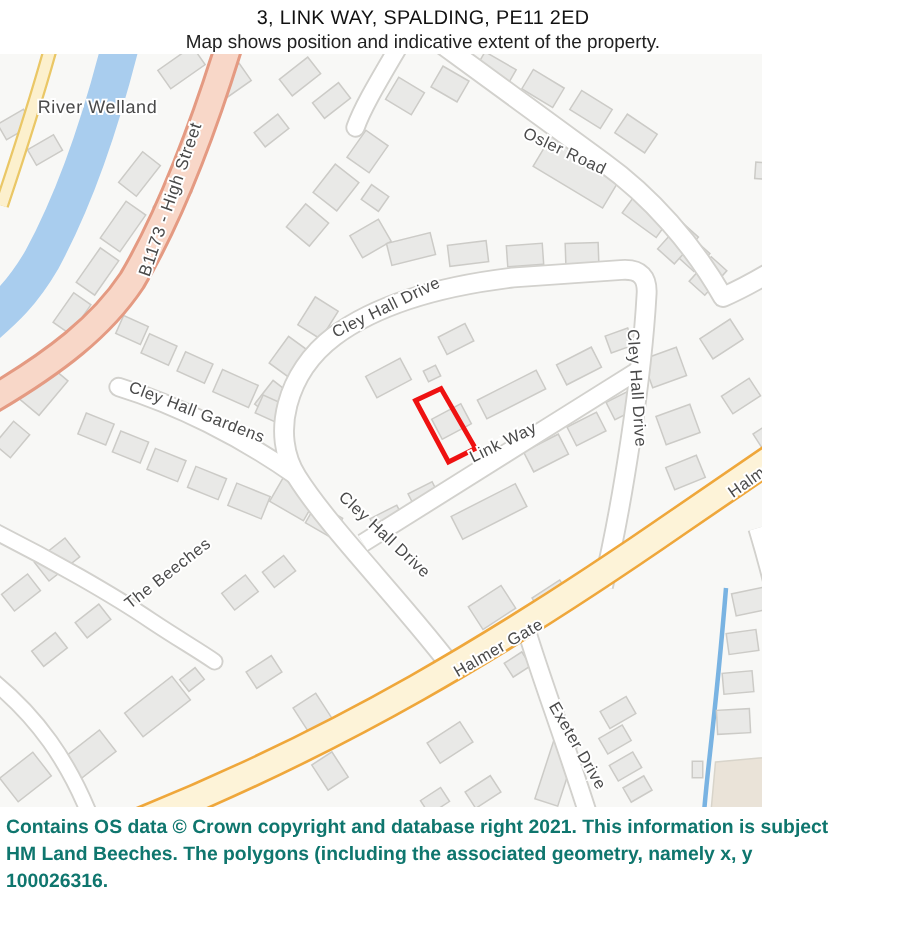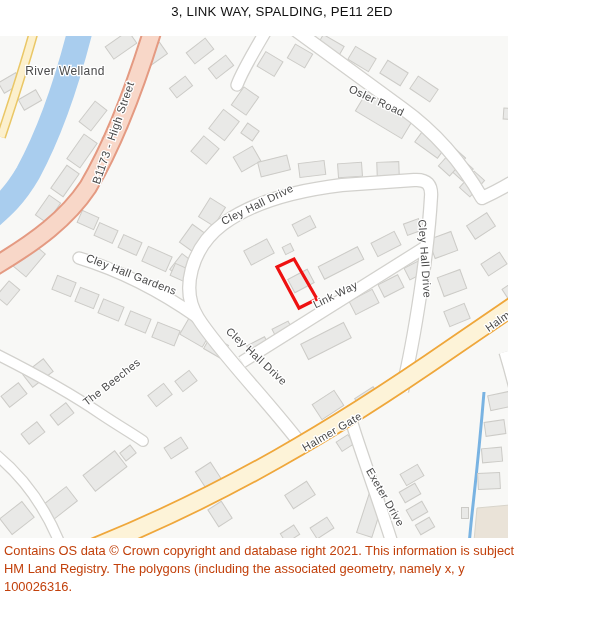--- a/index.html
+++ b/index.html
@@ -6,21 +6,21 @@
   body{width:600px;height:625px;position:relative;overflow:hidden;
        font-family:"Liberation Sans",sans-serif;}
   .header{position:absolute;top:0;left:0;width:564px;height:36px;background:#ffffff;
           text-align:center;z-index:3;}
   .header .title{font-size:13.2px;color:#111;padding-top:4px;letter-spacing:.2px;}
   .header .subtitle{font-size:12.6px;color:#222;padding-top:2px;}
   .map{position:absolute;top:36px;left:0;width:508px;height:502px;background:var(--bg);
        overflow:hidden;z-index:1;text-align:center;}
   .footer{position:absolute;top:538px;left:0;width:600px;height:87px;background:#ffffff;
           z-index:3;padding-top:4px;}
-  .footer div{font-size:12.9px;line-height:18px;color:#c2410c;padding-left:4px;white-space:nowrap;}
+  .footer div{font-size:12.9px;line-height:18px;color:#0f766e;padding-left:4px;white-space:nowrap;font-weight:bold;}
   svg{display:block;}
   .water{fill:none;stroke:var(--river);}
   .stream{fill:none;stroke:var(--stream);}
   .rc{fill:none;stroke:var(--casing);stroke-linecap:butt;stroke-linejoin:round;}
   .rf{fill:none;stroke:#ffffff;stroke-linecap:butt;stroke-linejoin:round;}
   .rnd{stroke-linecap:round;}
   .a-c{fill:none;stroke:var(--aroadc);}
   .a-f{fill:none;stroke:var(--aroadf);}
   .y-c{fill:none;stroke:var(--yroadc);}
   .y-f{fill:none;stroke:var(--yroadf);}
@@ -32,20 +32,21 @@
   .street{font-family:"Liberation Sans",sans-serif;fill:var(--label);
           stroke:#ffffff;stroke-width:2.6px;paint-order:stroke;letter-spacing:.4px;
           text-anchor:middle;}
   #property-outline{fill:none;stroke-width:3.2;stroke:var(--red);}
 </style>
 </head>
 <body>
 
 <div class="header">
   <div class="title">3, LINK WAY, SPALDING, PE11 2ED</div>
+  <div class="subtitle">Map shows position and indicative extent of the property.</div>
 </div>
 
 <div class="map">
 <svg id="map-svg" viewBox="0 35 600 503" width="600" height="503">
 
   <polygon class="green" points="552,499 601,487 601,540 552,540"></polygon>
   <polygon class="tan" points="477,507 543,501 546,540 474,540"></polygon>
 
   <path class="water" stroke-width="25" d="M 80,30 C 66,85 48,135 28,172 C 14,196 2,206 -14,220"></path>
   <path class="stream" stroke-width="3" d="M 484,391 C 481,428 477,468 473,504 C 471,522 470,532 469,545"></path>
@@ -221,15 +222,15 @@
         <text class="street" transform="translate(516 312) rotate(-35)" font-size="11">Halmer Gate</text>
         <text class="street" transform="translate(114 384) rotate(-38)" font-size="11">The Beeches</text>
         <text class="street" transform="translate(382 498) rotate(60)" font-size="11">Exeter Drive</text>
         <text class="street" transform="translate(529 418) rotate(84)" font-size="11">Halmer Gardens</text>
       </g>
 </svg>
 </div>
 
 <div class="footer" id="footer">
     <div>Contains OS data © Crown copyright and database right 2021. This information is subject</div>
-    <div>HM Land Registry. The polygons (including the associated geometry, namely x, y</div>
+    <div>HM Land Beeches. The polygons (including the associated geometry, namely x, y</div>
     <div>100026316.</div>
   </div>
 
 </body></html>

